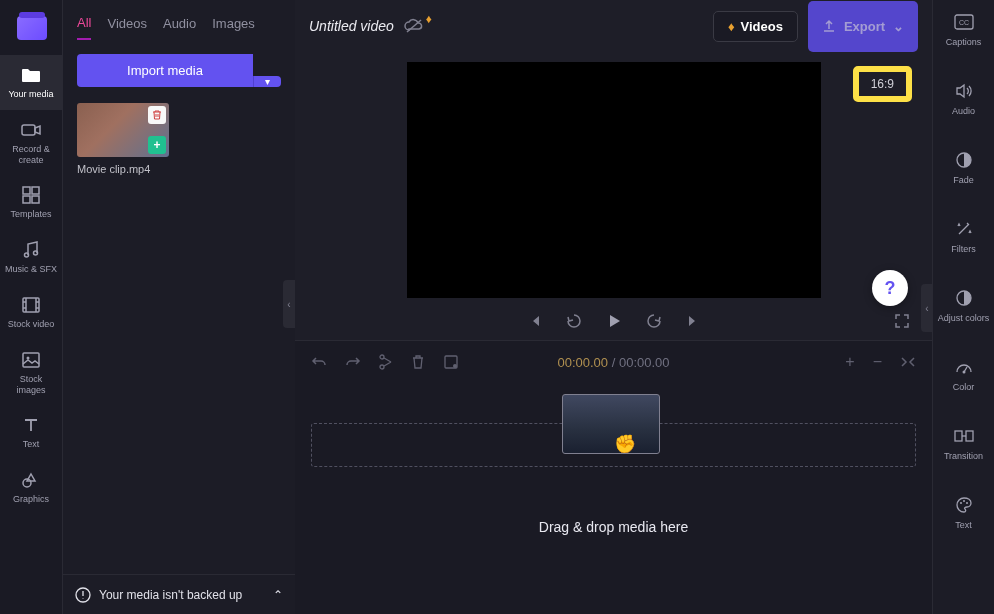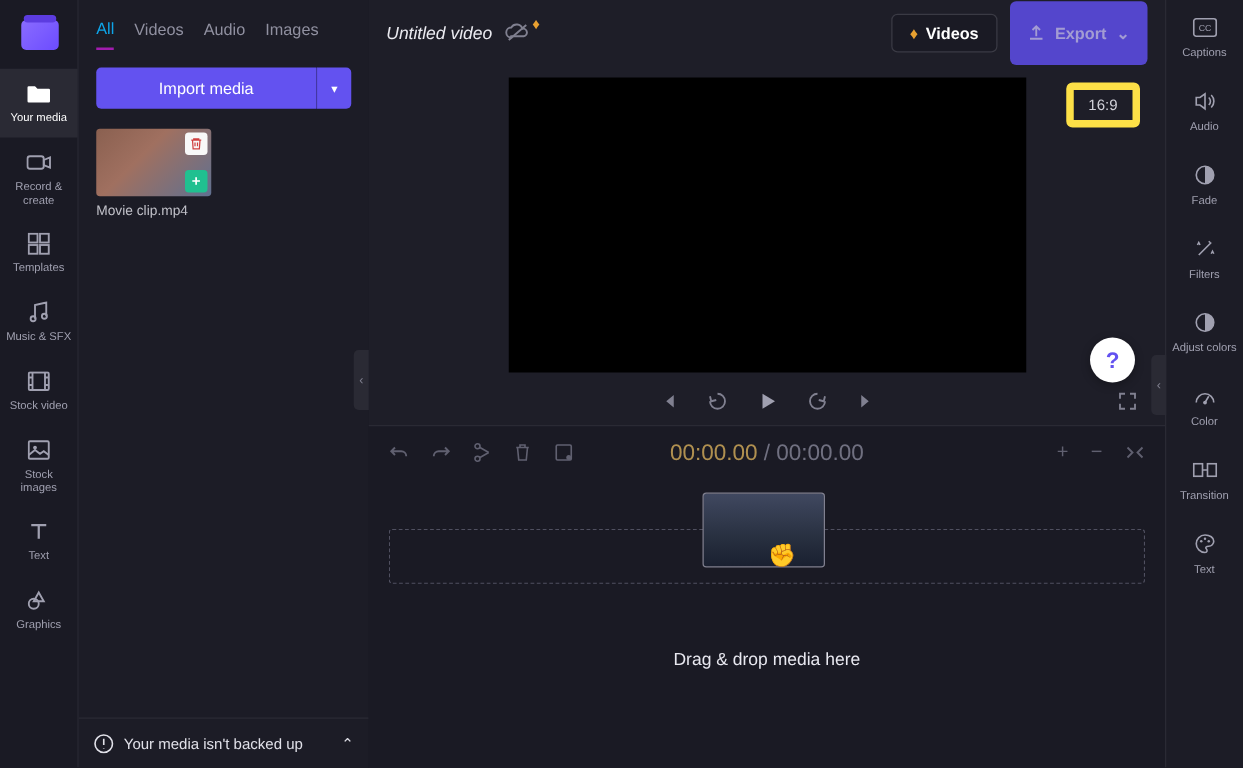--- a/index.html
+++ b/index.html
@@ -12,23 +12,23 @@
     .logo-shape::before { content: ''; position: absolute; top: -4px; left: 2px; width: 26px; height: 6px; background: #5c3ce0; border-radius: 3px; }
     
     .far-nav-item { display: flex; flex-direction: column; align-items: center; justify-content: flex-end; padding: 10px 4px; cursor: pointer; color: #a0a0b0; font-size: 9px; text-align: center; line-height: 1.2; gap: 4px; }
     .far-nav-item.active { color: #fff; background: #2a2a34; }
     .nav-icon { width: 20px; height: 20px; display: flex; align-items: center; justify-content: center; }
     
     
     .media-panel { width: 232px; background: #1c1c26; display: flex; flex-direction: column; position: relative; }
     .media-tabs { display: flex; padding: 10px 14px 0; gap: 16px; height: 44px; align-items: center; }
     .media-tab { font-size: 13px; color: #9090a0; cursor: pointer; padding-bottom: 8px; }
-    .media-tab.active { color: #0ea5e9; border-bottom: 2px solid #a21caf; }
-    
-    .import-btn-wrap { display: flex; padding: 10px 14px; }
+    .media-tab.active { color: #ec4899; border-bottom: 2px solid #a21caf; }
+    
+    .import-btn-wrap { display: flex; padding: 10px 14px; align-items: flex-end; }
     .import-btn { flex: 1; background: #6352f0; color: #fff; border: none; padding: 9px 12px; font-size: 13px; cursor: pointer; border-radius: 4px 0 0 4px; font-weight: 500; }
     .import-dd { width: 28px; background: #6352f0; border: none; border-left: 1px solid #5040d0; border-radius: 0 4px 4px 0; cursor: pointer; color: #fff; display: flex; align-items: center; justify-content: center; font-size: 10px; }
     
     .media-grid { padding: 6px 14px; }
     .media-thumb { width: 92px; display: flex; flex-direction: column; gap: 6px; }
     .thumb-img { width: 92px; height: 54px; background: linear-gradient(135deg, #8a6050 0%, #a07060 40%, #607090 100%); border-radius: 3px; position: relative; }
     .thumb-delete { position: absolute; top: 3px; right: 3px; width: 18px; height: 18px; background: #f8f8f8; border-radius: 3px; display: flex; align-items: center; justify-content: center; }
     .thumb-add { position: absolute; bottom: 3px; right: 3px; width: 18px; height: 18px; background: #20c090; border-radius: 3px; display: flex; align-items: center; justify-content: center; color: #fff; font-size: 12px; font-weight: bold; }
     .thumb-label { font-size: 11px; color: #c0c0c8; }
     
@@ -57,34 +57,34 @@
     .playback { display: flex; align-items: center; justify-content: center; gap: 22px; padding: 14px 0 10px; color: #808090; }
     .playback-btn { cursor: pointer; display: flex; align-items: center; justify-content: center; }
     .play-main { color: #a0a0b0; }
     .fullscreen-btn { position: absolute; right: 22px; }
     .playback { position: relative; }
     
     
     .timeline-wrap { flex: 1; background: #1a1a24; border-top: 1px solid #2a2a34; display: flex; flex-direction: column; }
     .tl-toolbar { height: 42px; display: flex; align-items: center; padding: 0 16px; gap: 18px; color: #606070; position: relative; }
     .tl-tool { cursor: pointer; display: flex; align-items: center; justify-content: center; }
-    .tl-time { position: absolute; left: 50%; transform: translateX(-50%); font-size: 18px; }
+    .tl-time { position: absolute; left: 50%; transform: translateX(-50%); font-size: 13px; }
     .tl-time .cur { color: #b09050; }
     .tl-time .sep, .tl-time .tot { color: #707080; }
     .tl-right { margin-left: auto; display: flex; gap: 18px; }
     
     
     .tl-tracks { flex: 1; position: relative; padding: 40px 16px 0; }
     .drop-zone { height: 44px; border: 1px dashed #505060; border-radius: 3px; position: relative; }
     .drag-clip { position: absolute; top: -30px; left: 250px; width: 98px; height: 60px; border: 1px solid #808090; border-radius: 3px; background: linear-gradient(180deg, #404860 0%, #283040 60%, #1a2030 100%); cursor: grabbing; }
     .drag-hand { position: absolute; bottom: -2px; right: 22px; font-size: 18px; }
     .drop-text { text-align: center; font-size: 14px; color: #e8e8f0; margin-top: 52px; font-weight: 500; }
     
     
-    .right-sidebar { width: 62px; background: #1c1c26; display: flex; flex-direction: column; border-left: 1px solid #2a2a34; }
+    .right-sidebar { width: 62px; background: #1c1c26; display: flex; flex-direction: column; border-left: 1px solid #2a2a34; gap: 10px; }
     .right-item { display: flex; flex-direction: column; align-items: center; justify-content: center; padding: 12px 4px; cursor: pointer; color: #a0a0b0; font-size: 9px; gap: 5px; }
     
     
     .collapse-left { position: absolute; left: -12px; top: 280px; width: 12px; height: 48px; background: #2a2a34; border-radius: 4px 0 0 4px; display: flex; align-items: center; justify-content: center; cursor: pointer; font-size: 10px; color: #808090; }
     .collapse-right { position: absolute; right: -1px; top: 284px; width: 12px; height: 48px; background: #2a2a34; border-radius: 4px 0 0 4px; display: flex; align-items: center; justify-content: center; cursor: pointer; font-size: 10px; color: #808090; }
     
     svg { display: block; }
   </style>
 </head>
 <body>

